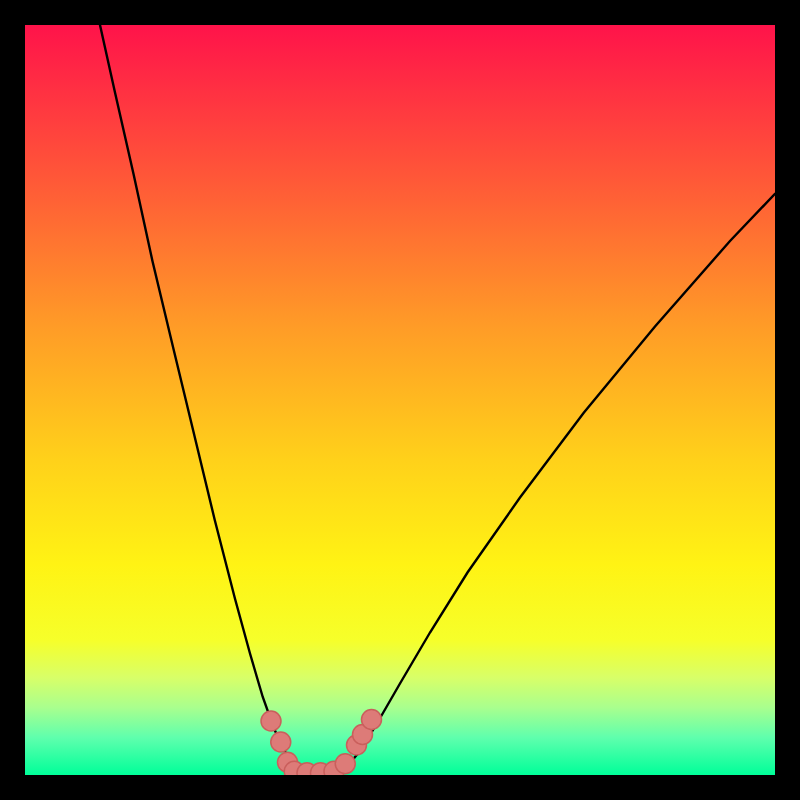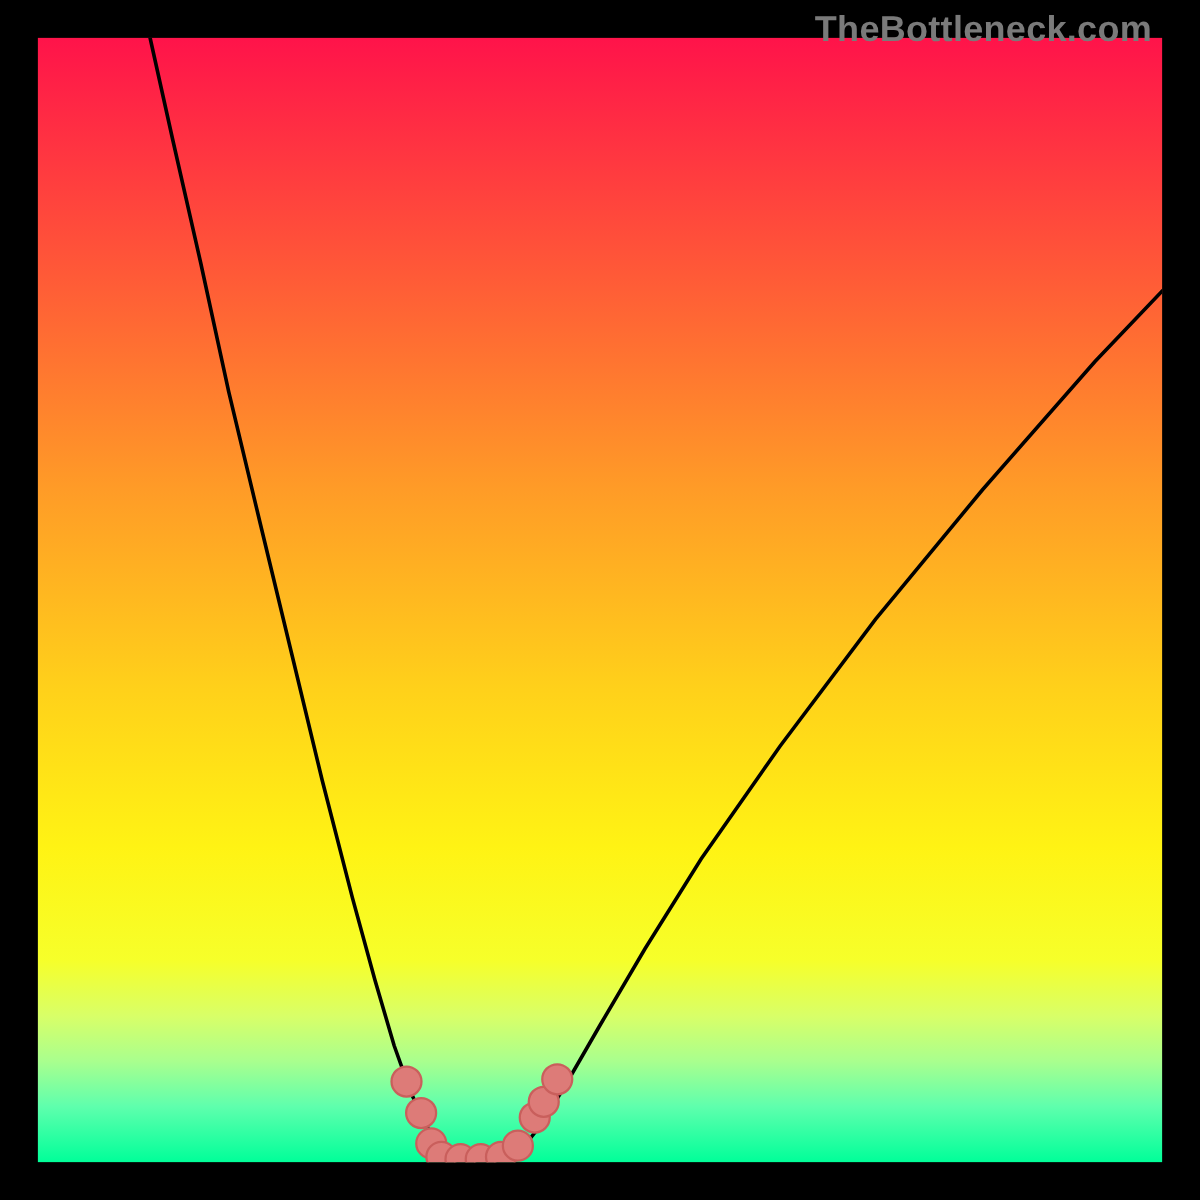--- a/index.html
+++ b/index.html
@@ -80,14 +80,13 @@
           <circle cx="282.00" cy="747.75" r="10" fill="#dd7b78" stroke="#c95f5c" stroke-width="1.5"></circle>
           <circle cx="295.50" cy="747.75" r="10" fill="#dd7b78" stroke="#c95f5c" stroke-width="1.5"></circle>
           <circle cx="309.00" cy="746.25" r="10" fill="#dd7b78" stroke="#c95f5c" stroke-width="1.5"></circle>
           <circle cx="320.25" cy="738.75" r="10" fill="#dd7b78" stroke="#c95f5c" stroke-width="1.5"></circle>
           <circle cx="331.50" cy="720.00" r="10" fill="#dd7b78" stroke="#c95f5c" stroke-width="1.5"></circle>
           <circle cx="337.50" cy="709.50" r="10" fill="#dd7b78" stroke="#c95f5c" stroke-width="1.5"></circle>
           <circle cx="346.50" cy="694.50" r="10" fill="#dd7b78" stroke="#c95f5c" stroke-width="1.5"></circle>
         </g>
     </svg>
   </div>
-  <div class="watermark">TheBottleneck.com</div>
 </div>
 
 </body></html>

